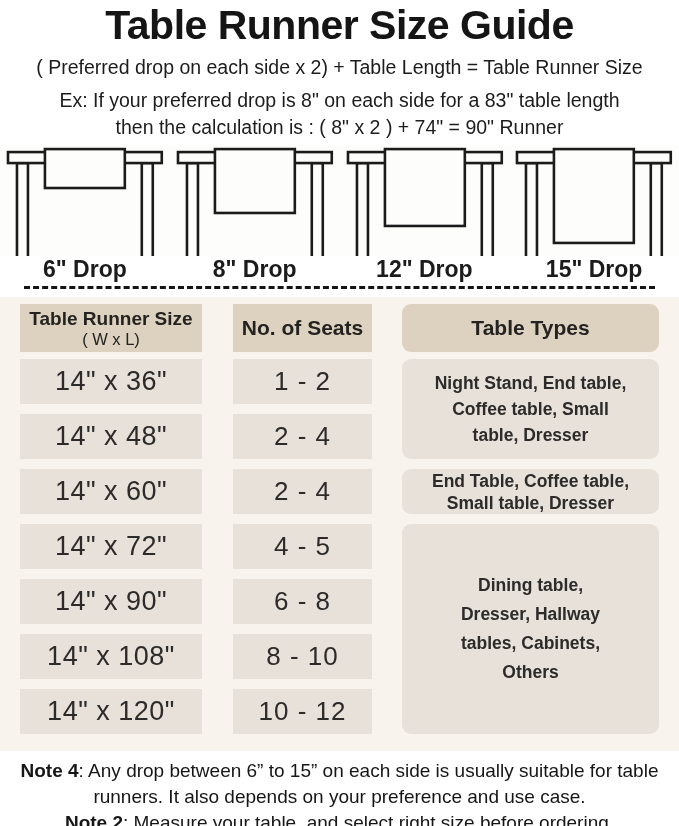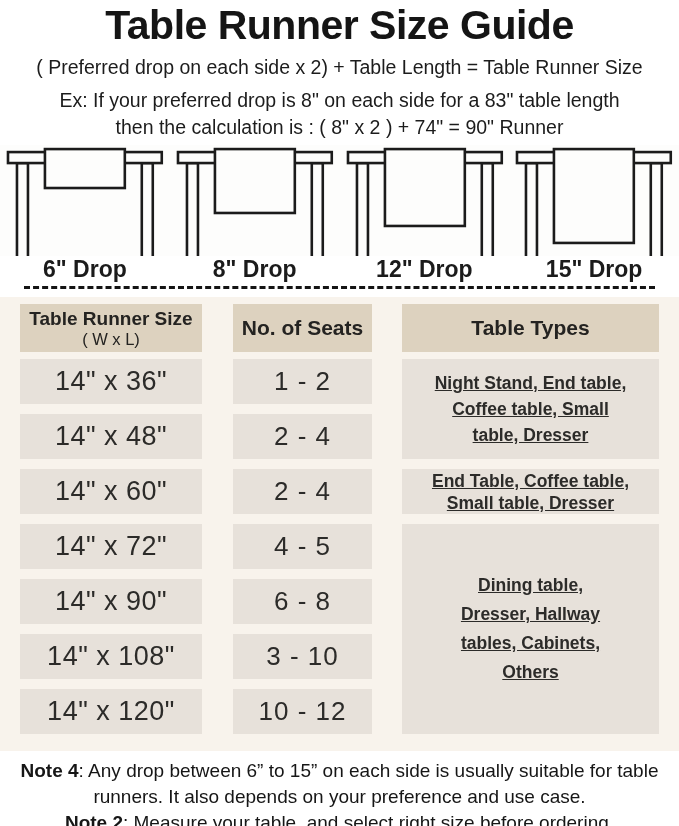--- a/index.html
+++ b/index.html
@@ -55,32 +55,32 @@
     text-align: center; color: #2c2b29;
   }
   .hcell { background: #ddd2bf; flex-direction: column; color: #242321; }
   .h-main { font-weight: 700; font-size: 19px; line-height: 22px; }
   .h-sub  { font-weight: 400; font-size: 16.5px; line-height: 19px; }
   .h-one  { font-weight: 700; font-size: 21px; }
   .size-cell  { font-size: 27px; letter-spacing: 0.5px; }
   .seats-cell { font-size: 26px; letter-spacing: 1px; }
   .type-cell  {
     font-weight: 700; font-size: 17.5px; line-height: 26px;
-    white-space: pre-line; padding: 8px 6px; text-decoration: underline;
+    white-space: pre-line; padding: 8px 6px;
   }
 
   
   .notes {
     margin-top: 7px; text-align: center;
     font-size: 19px; line-height: 26px; color: #161616;
     padding: 0 3px;
   }
   .notes b { font-weight: 700; }
 
-  .c1 { grid-column: 1; } .c2 { grid-column: 3; } .c3 { grid-column: 5; }
+  .c1 { grid-column: 1; } .c2 { grid-column: 3; } .c3 { grid-column: 5; border-radius: 9px; }
 </style>
 </head>
 <body>
 
 <div class="page">
 
   <div class="hdr">
     <h1>Table Runner Size Guide</h1>
     <p class="formula">( Preferred drop on each side x 2) + Table Length = Table Runner Size</p>
     <p class="ex first">Ex: If your preferred drop is 8" on each side for a 83" table length</p>
@@ -153,21 +153,21 @@
     <div class="cell size-cell c1" style="grid-row:9;">14" x 72"</div>
     <div class="cell size-cell c1" style="grid-row:11;">14" x 90"</div>
     <div class="cell size-cell c1" style="grid-row:13;">14" x 108"</div>
     <div class="cell size-cell c1" style="grid-row:15;">14" x 120"</div>
 
     <div class="cell seats-cell c2" style="grid-row:3;">1 - 2</div>
     <div class="cell seats-cell c2" style="grid-row:5;">2 - 4</div>
     <div class="cell seats-cell c2" style="grid-row:7;">2 - 4</div>
     <div class="cell seats-cell c2" style="grid-row:9;">4 - 5</div>
     <div class="cell seats-cell c2" style="grid-row:11;">6 - 8</div>
-    <div class="cell seats-cell c2" style="grid-row:13;">3 - 10</div>
+    <div class="cell seats-cell c2" style="grid-row:13;">8 - 10</div>
     <div class="cell seats-cell c2" style="grid-row:15;">10 - 12</div>
 
     <div class="cell type-cell c3" style="grid-row:3/6;">Night Stand, End table,
 Coffee table, Small
 table, Dresser</div>
     <div class="cell type-cell c3" style="grid-row:7;line-height:22px;">End Table, Coffee table,
 Small table, Dresser</div>
     <div class="cell type-cell c3" style="grid-row:9/16;line-height:29px;">Dining table,
 Dresser, Hallway
 tables, Cabinets,

